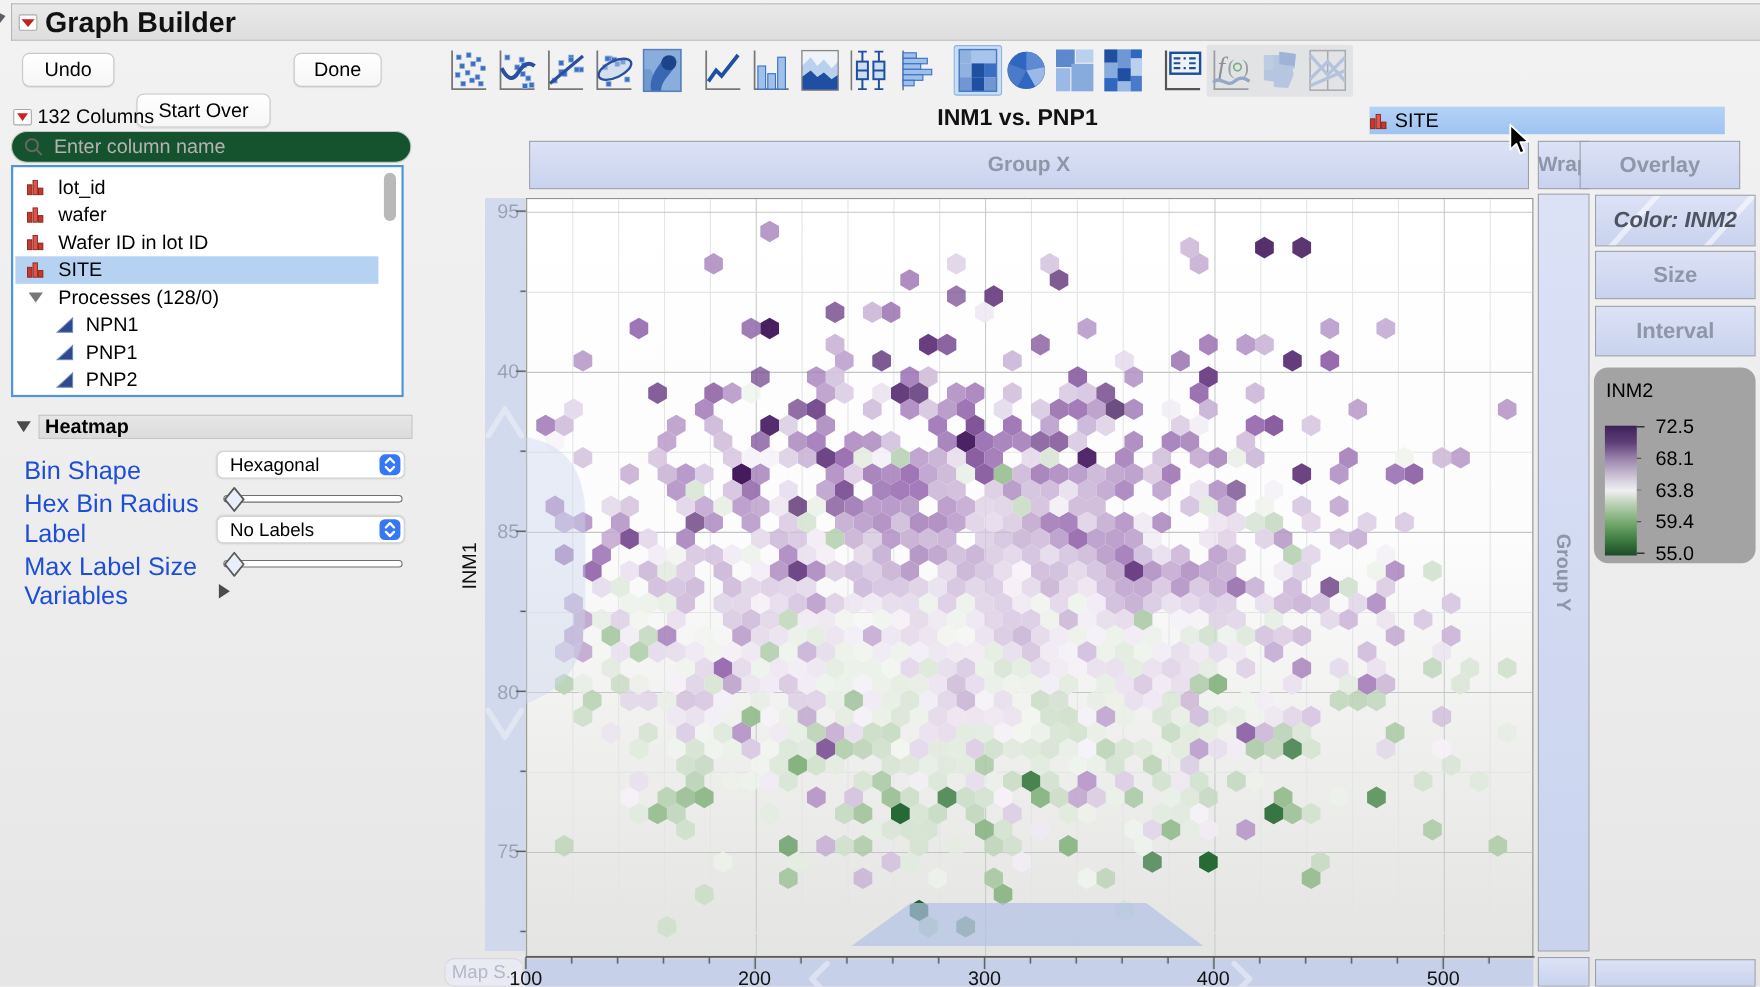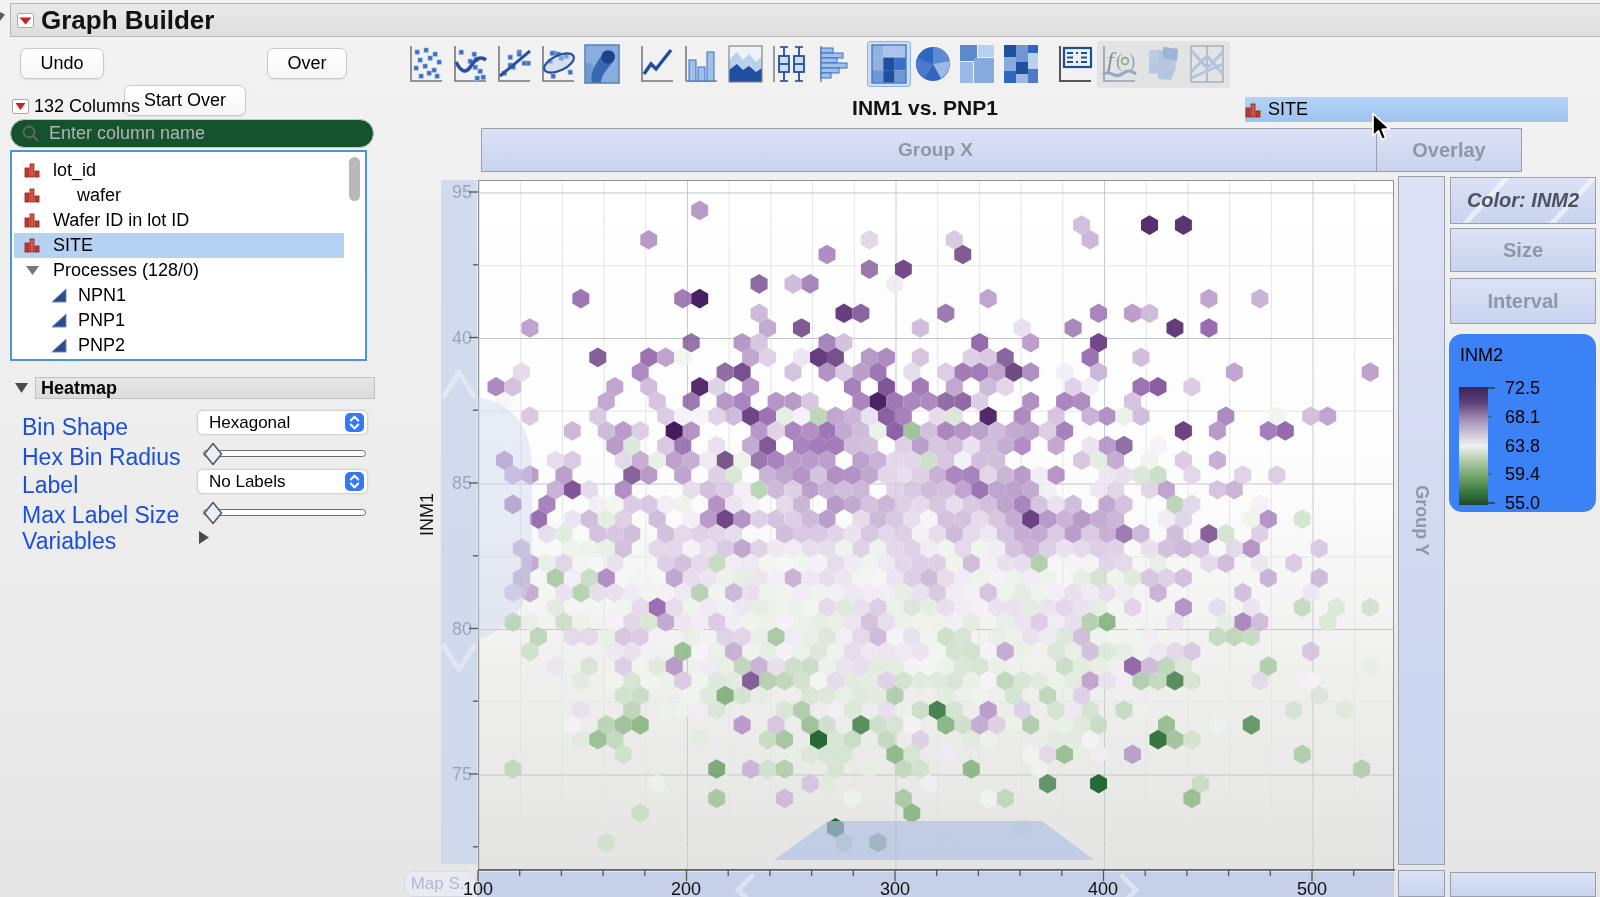--- a/index.html
+++ b/index.html
@@ -30,27 +30,27 @@
 .charttitle { left:700px; top:96px; width:450px; text-align:center; font-size:21px; font-weight:bold; color:#111; }
 .zone { position:absolute; background:linear-gradient(180deg,#dce2f6,#c9d3ee); border:1px solid #9aa0ab; color:#8e96a9; font-weight:bold; display:flex; align-items:center; justify-content:center; }
 .groupx { left:481px; top:128px; width:909px; height:44px; font-size:19px; }
 .plot { left:478px; top:180px; width:916px; height:690px; border:1px solid #8f948f; background:linear-gradient(180deg,#ffffff 0%,#fcfcfc 45%,#efefee 72%,#e4e5e3 100%); }
 .ylab { position:absolute; font-size:18px; color:#111; text-align:right; width:40px; }
 .xlab { position:absolute; font-size:18px; color:#111; text-align:center; width:60px; top:879px; z-index:6; }
 .inm1 { left:406px; top:504px; font-size:18px; color:#111; transform:rotate(-90deg); }
 .sitebar { left:1245px; top:97px; width:323px; height:25px; background:linear-gradient(180deg,#b3d2f7,#9fc3f0); display:flex; align-items:center; }
 .sitebar span { font-size:18px; color:#000; margin-left:6px; }
 .wrap { left:1398px; top:128px; width:47px; height:44px; font-size:19px; }
-.overlay { left:1376px; top:128px; width:146px; height:44px; font-size:20px; }
+.overlay { left:1436px; top:128px; width:146px; height:44px; font-size:20px; }
 .colorz { left:1450px; top:177px; width:146px; height:47px; color:#4d545f; font-style:italic; font-size:20px; overflow:hidden; }
 .sizez { left:1450px; top:228px; width:146px; height:44px; font-size:20px; }
 .intervalz { left:1450px; top:278px; width:146px; height:46px; font-size:20px; }
 .groupy { left:1398px; top:176px; width:47px; height:689px; font-size:18px; }
 .groupy span { transform:rotate(90deg); white-space:nowrap; }
-.legend { left:1449px; top:334px; width:147px; height:178px; background:#3b82f6; border-radius:13px; }
+.legend { left:1449px; top:334px; width:147px; height:178px; background:#a3a3a3; border-radius:13px; }
 .brzone1 { left:1398px; top:870px; width:47px; height:27px; }
 .brzone2 { left:1450px; top:872px; width:146px; height:25px; }
 .mapbtn { left:404px; top:871px; width:72px; height:26px; background:#eaeaf2; border:1px solid #d8d8e2; border-radius:9px; color:#b3b8ca; font-size:17px; display:flex; align-items:center; justify-content:center; z-index:4; }
 .botband { left:477px; top:872px; width:917px; height:25px; background:#c3cde9; opacity:0.9; z-index:3; }
 </style></head>
 <body>
 
 <svg class="abs" style="left:0px;top:10px" width="8" height="14">
     <polygon points="0,2 5,4.5 0,11" fill="#5a5e66"></polygon>
   </svg>
@@ -58,21 +58,21 @@
   <div class="redtri">
       <svg width="13" height="9">
         <polygon points="0.5,1.5 12.5,1.5 6.5,8.5" fill="#c32222"></polygon>
       </svg>
     </div>
   <div class="gbtitle">Graph Builder</div>
 </div>
 
 <div class="btn" style="left:20px;width:84px;">Undo</div>
 <div class="btn" style="left:124px;width:122px;margin-top:37px;">Start Over</div>
-<div class="btn" style="left:267px;width:80px;">Over</div>
+<div class="btn" style="left:267px;width:80px;">Done</div>
 
 <div style="position:absolute;left:1097px;top:41px;width:133px;height:47px;background:#e2e3e5;border-radius:2px"></div>
 <svg class="abs" style="left:408px;top:44px;" width="36" height="40" viewBox="0 0 36 40">
     <path d="M3,2 L3,37 L34,37" stroke="#777" stroke-width="1.6" fill="none"></path>
     <rect x="7" y="6" width="4.2" height="4.2" fill="#3a6fc4" stroke="#89a8d8" stroke-width="0.6"></rect>
     <rect x="16" y="4" width="4.2" height="4.2" fill="#3a6fc4" stroke="#89a8d8" stroke-width="0.6"></rect>
     <rect x="25" y="8" width="4.2" height="4.2" fill="#3a6fc4" stroke="#89a8d8" stroke-width="0.6"></rect>
     <rect x="10" y="14" width="4.2" height="4.2" fill="#3a6fc4" stroke="#89a8d8" stroke-width="0.6"></rect>
     <rect x="20" y="12" width="4.2" height="4.2" fill="#3a6fc4" stroke="#89a8d8" stroke-width="0.6"></rect>
     <rect x="29" y="16" width="4.2" height="4.2" fill="#3a6fc4" stroke="#89a8d8" stroke-width="0.6"></rect>
@@ -255,21 +255,21 @@
 <div class="lrow" style="top:6px;">
       <span style="margin-left:10px;display:flex">
         <svg width="17" height="17" viewBox="0 0 17 17">
           <rect x="1" y="6" width="4" height="9" fill="#c23b2e" stroke="#8c1f16" stroke-width="0.8"></rect>
           <rect x="6" y="2" width="4" height="13" fill="#d9564a" stroke="#8c1f16" stroke-width="0.8"></rect>
           <rect x="11" y="9" width="4" height="6" fill="#c23b2e" stroke="#8c1f16" stroke-width="0.8"></rect>
         </svg>
       </span>
       <span style="margin-left:12px">lot_id</span>
     </div>
-<div class="lrow" style="top:31px;gap:24px;">
+<div class="lrow" style="top:31px;">
       <span style="margin-left:10px;display:flex">
         <svg width="17" height="17" viewBox="0 0 17 17">
           <rect x="1" y="6" width="4" height="9" fill="#c23b2e" stroke="#8c1f16" stroke-width="0.8"></rect>
           <rect x="6" y="2" width="4" height="13" fill="#d9564a" stroke="#8c1f16" stroke-width="0.8"></rect>
           <rect x="11" y="9" width="4" height="6" fill="#c23b2e" stroke="#8c1f16" stroke-width="0.8"></rect>
         </svg>
       </span>
       <span style="margin-left:12px">wafer</span>
     </div>
 <div class="lrow" style="top:56px;">

